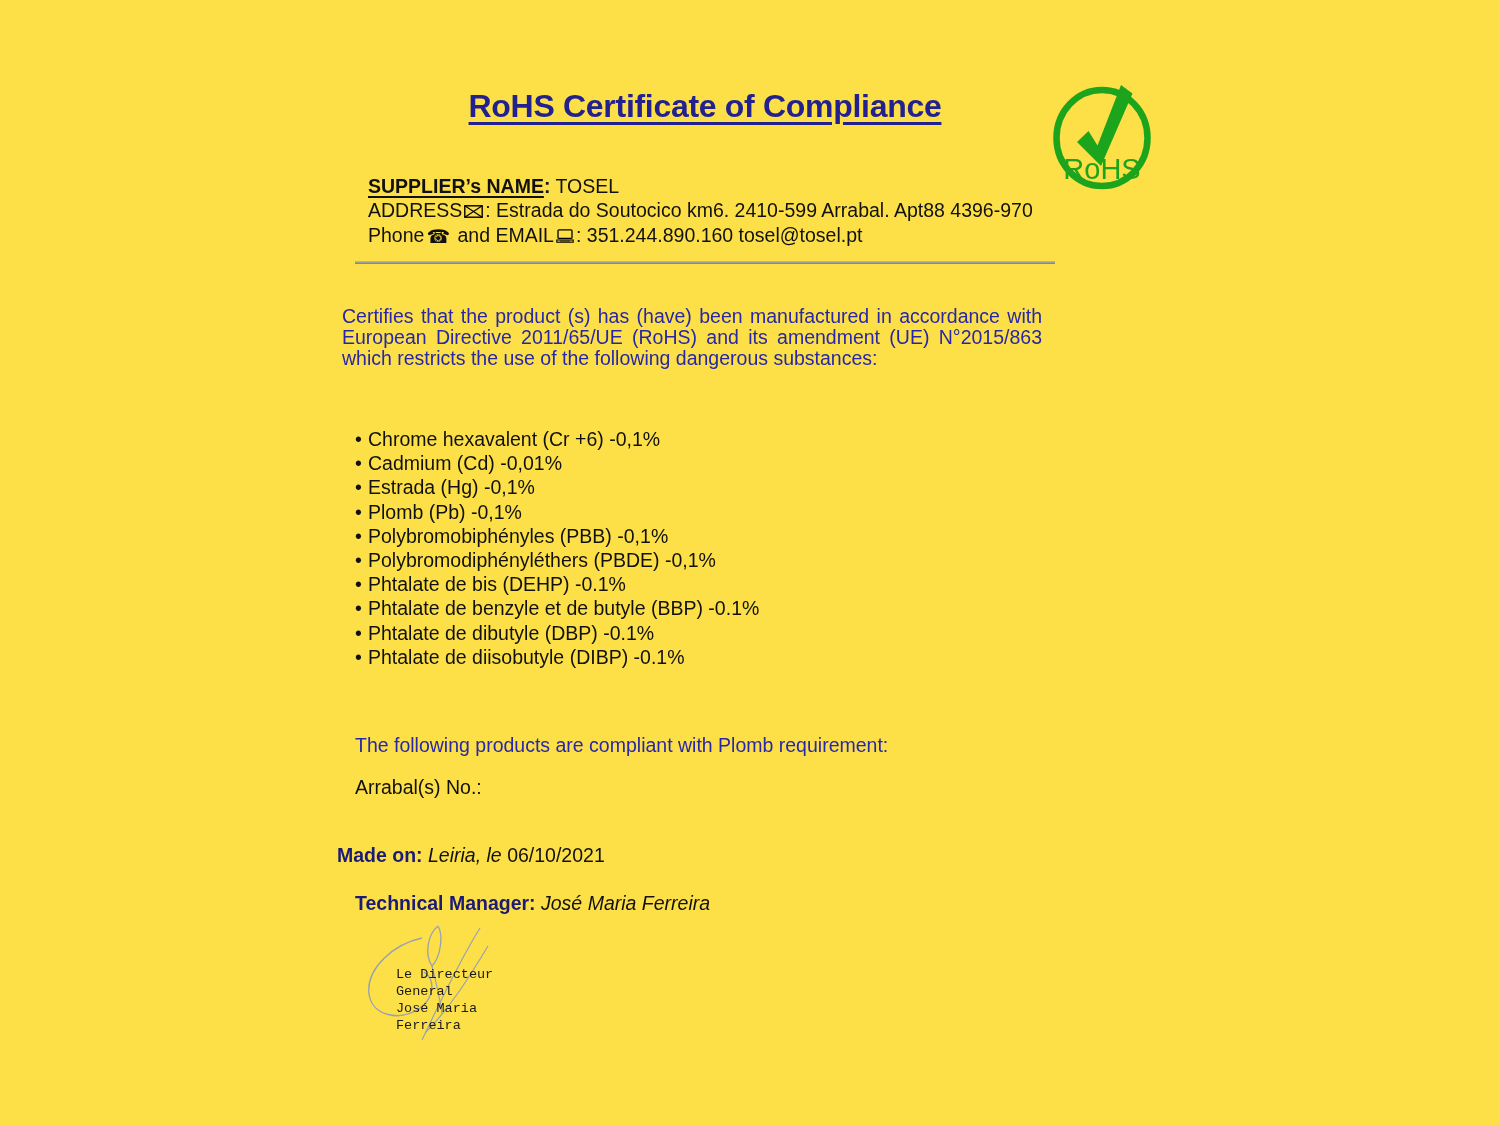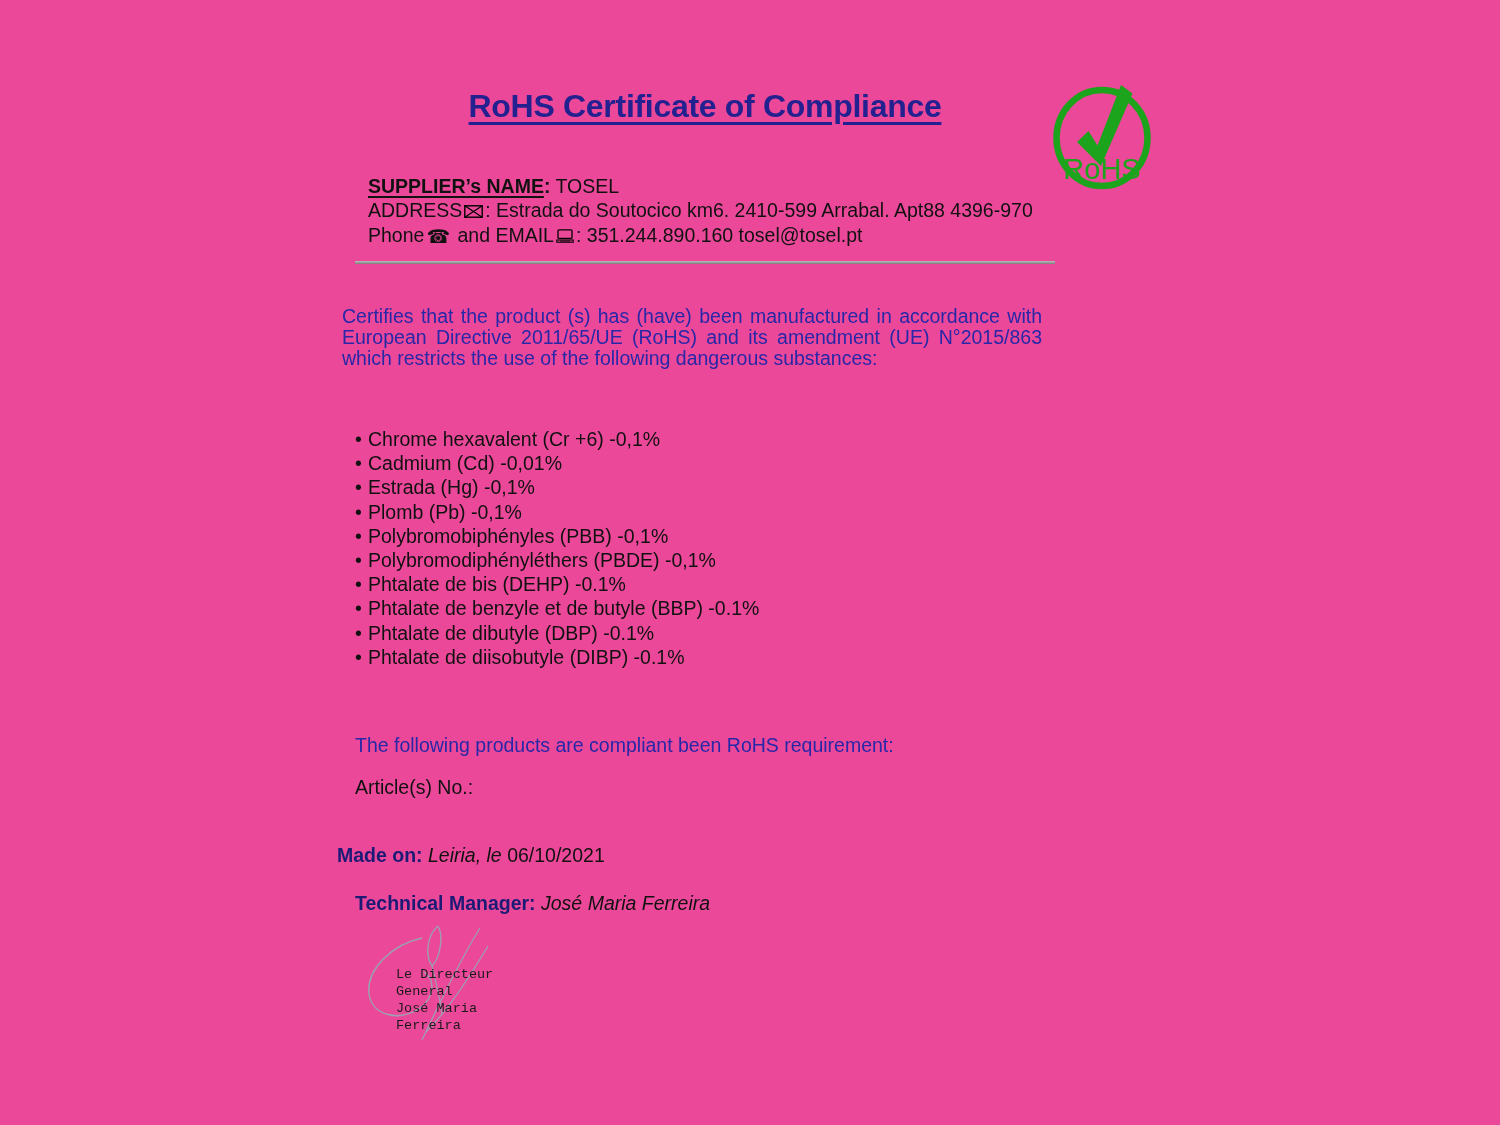--- a/index.html
+++ b/index.html
@@ -8,21 +8,21 @@
     --label-navy:#1B1B75;
     --logo-green:#1CA41C;
     --rule-gray:#8E8E8E;
     --signature-ink:#9AA2B2;
   }
   *{box-sizing:border-box;}
   html,body{margin:0;padding:0;background:#ffffff;}
   .page{
     position:relative;
     width:1500px;height:1125px;
-    background:#ec4899;
+    background:#fde047;
     font-family:"Liberation Sans", sans-serif;
     color:#111;
     overflow:hidden;
   }
   
   .title-wrap{position:absolute;left:355px;top:88px;width:700px;text-align:center;}
   .doc-title{
     display:inline-block;
     font-size:32px;font-weight:bold;letter-spacing:-0.3px;
     color:var(--title-navy);
@@ -115,23 +115,23 @@
     <li>Estrada (Hg) -0,1%</li>
     <li>Plomb (Pb) -0,1%</li>
     <li>Polybromobiphényles (PBB) -0,1%</li>
     <li>Polybromodiphényléthers (PBDE) -0,1%</li>
     <li>Phtalate de bis (DEHP) -0.1%</li>
     <li>Phtalate de benzyle et de butyle (BBP) -0.1%</li>
     <li>Phtalate de dibutyle (DBP) -0.1%</li>
     <li>Phtalate de diisobutyle (DIBP) -0.1%</li>
   </ul>
 
-  <div class="compliance">The following products are compliant been RoHS requirement:</div>
+  <div class="compliance">The following products are compliant with Plomb requirement:</div>
 
-  <div class="article">Article(s) No.:</div>
+  <div class="article">Arrabal(s) No.:</div>
 
   <div class="made-on">
     <span class="navy-label">Made on:</span><span class="italic-val"> Leiria, le </span><span>06/10/2021</span>
   </div>
 
   <div class="tech-manager">
     <span class="navy-label">Technical Manager:</span><span class="italic-val"> José Maria Ferreira</span>
   </div>
 
   <div class="signature">

